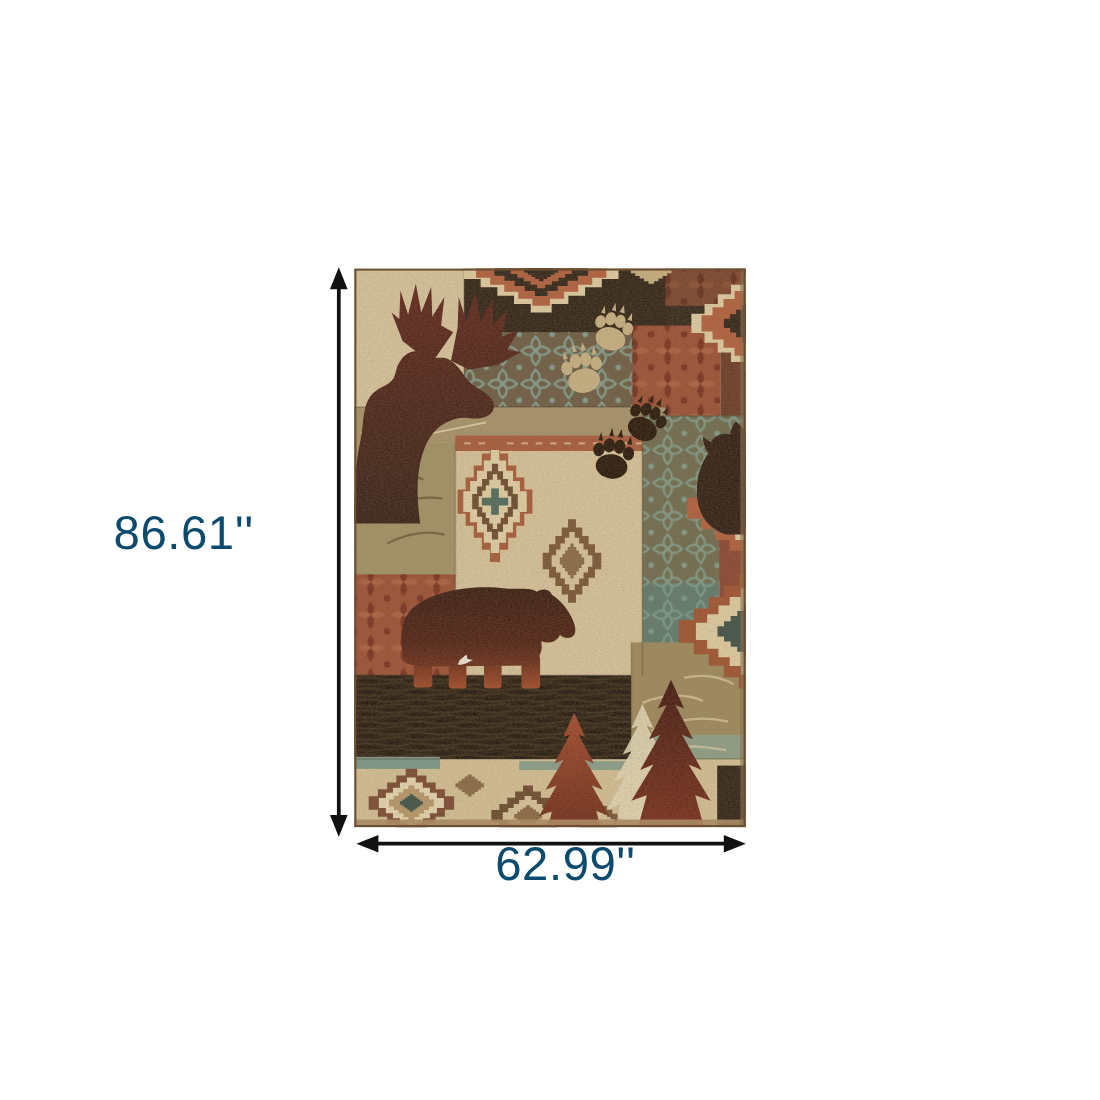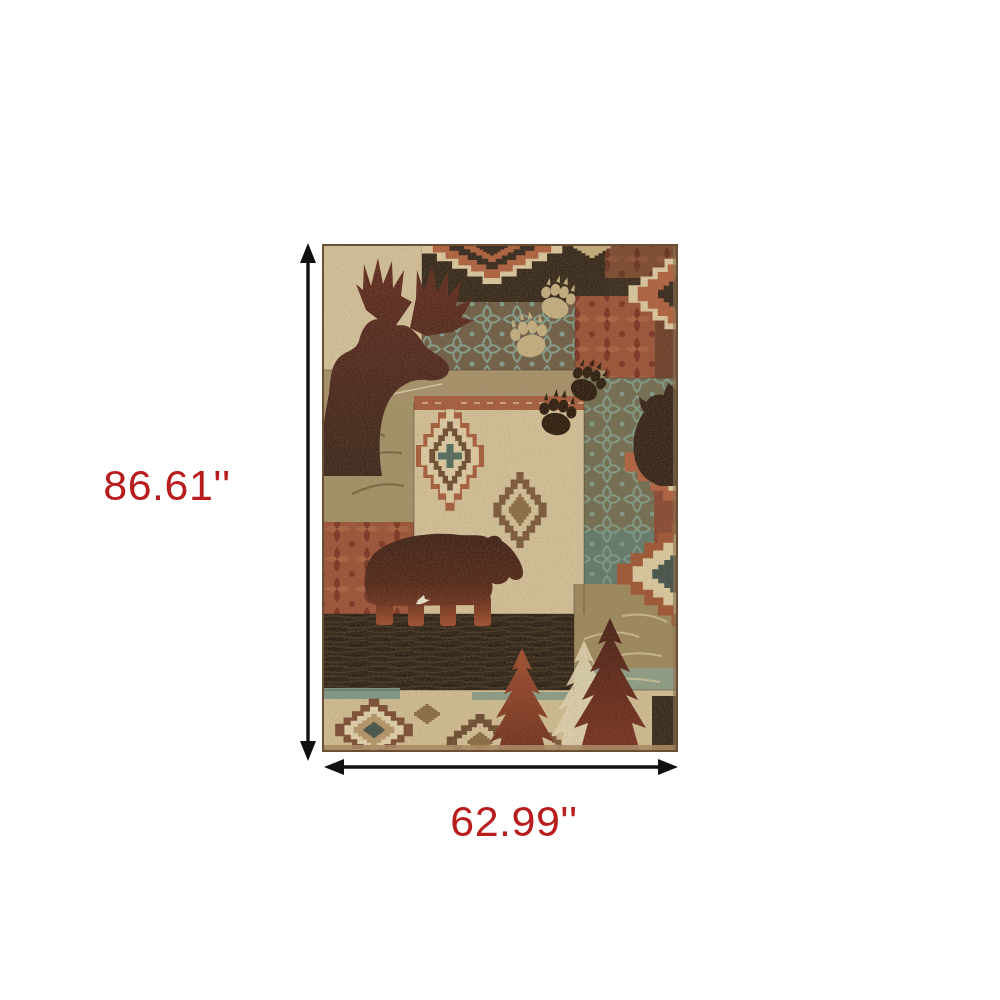--- a/index.html
+++ b/index.html
@@ -1,19 +1,19 @@
 <!DOCTYPE html>
 <html><head>
 <meta charset="utf-8">
 <style>
   html,body{margin:0;padding:0;background:#ffffff;}
   .canvas{position:relative;width:1000px;height:1000px;background:#ffffff;overflow:hidden;
           font-family:"Liberation Sans", sans-serif;}
   .abs{position:absolute;}
-  .dim-label{font-size:43px;color:#b91c1c;text-align:center;letter-spacing:0.5px;
+  .dim-label{font-size:43px;color:#0c4a6e;text-align:center;letter-spacing:0.5px;
              font-family:"Liberation Sans", sans-serif;}
   svg{display:block;}
 </style>
 </head>
 <body>
 
 <div class="canvas">
 
   <svg class="abs" style="left:294px;top:242px" width="28" height="520" viewBox="0 0 28 520">
     <line x1="14" y1="16" x2="14" y2="504" stroke="#111111" stroke-width="3.4"></line>
@@ -21,21 +21,21 @@
     <polygon points="14,519 6,499 22,499" fill="#111111"></polygon>
   </svg>
 
   <svg class="abs" style="left:316px;top:753px" width="368" height="28" viewBox="0 0 368 28">
     <line x1="24" y1="14" x2="346" y2="14" stroke="#111111" stroke-width="3.4"></line>
     <polygon points="8,14 28,6 28,22" fill="#111111"></polygon>
     <polygon points="362,14 342,6 342,22" fill="#111111"></polygon>
   </svg>
 
   <div class="abs dim-label" style="left:58px;top:461px;width:218px">86.61''</div>
-  <div class="abs dim-label" style="left:402px;top:797px;width:224px">62.99''</div>
+  <div class="abs dim-label" style="left:402px;top:762px;width:224px">62.99''</div>
 
   <svg class="abs" style="left:322px;top:244px" width="356" height="508" viewBox="0 0 356 508">
     <defs>
       <clipPath id="rugClip">
           <rect x="0" y="0" width="356" height="508"></rect>
         </clipPath>
 
       <path id="stepD" d="M-5,-40 H5 V-32 H13 V-24 H21 V-16 H29 V-8 H37 V8 H29 V16 H21 V24 H13 V32 H5 V40 H-5 V32 H-13 V24 H-21 V16 H-29 V8 H-37 V-8 H-29 V-16 H-21 V-24 H-13 V-32 H-5 Z"></path>
 
       <g id="paw">

